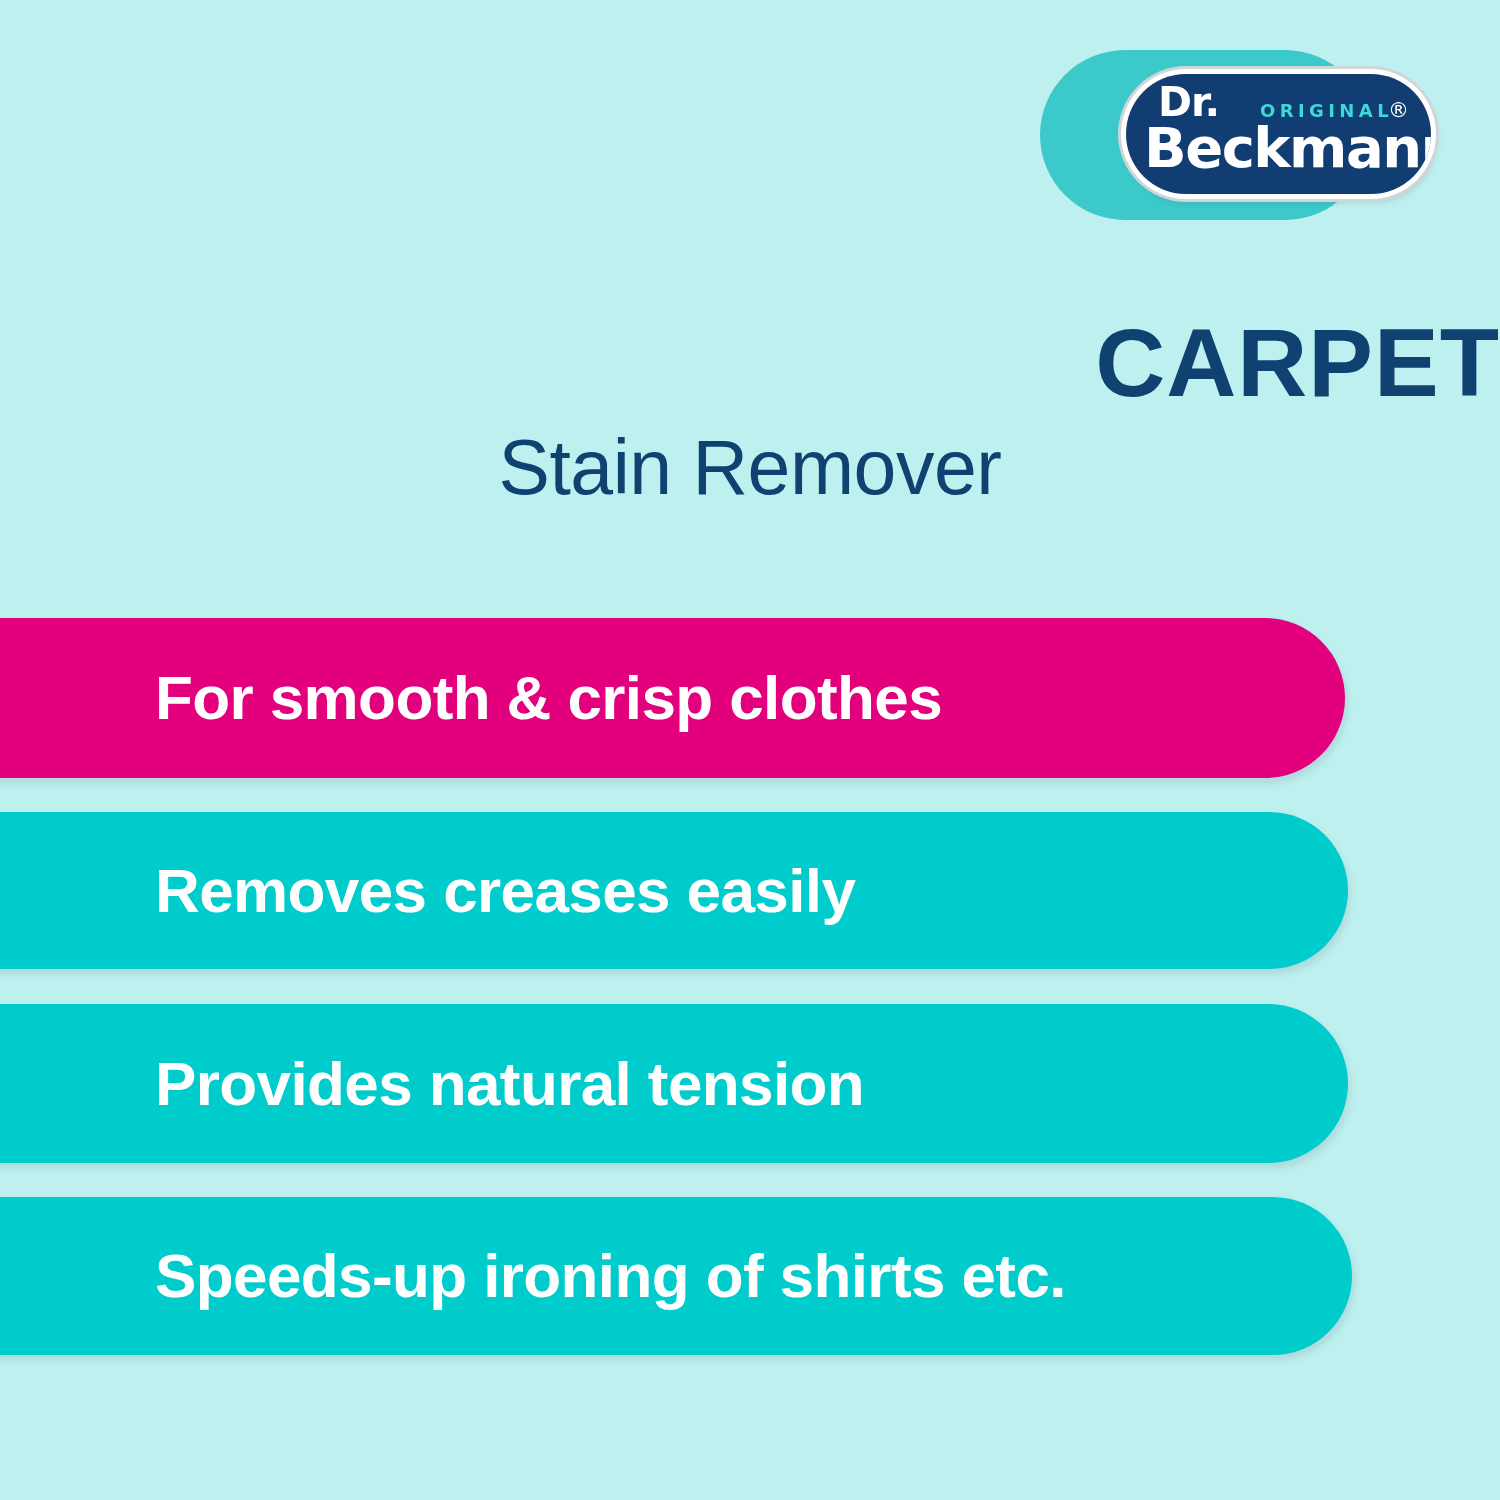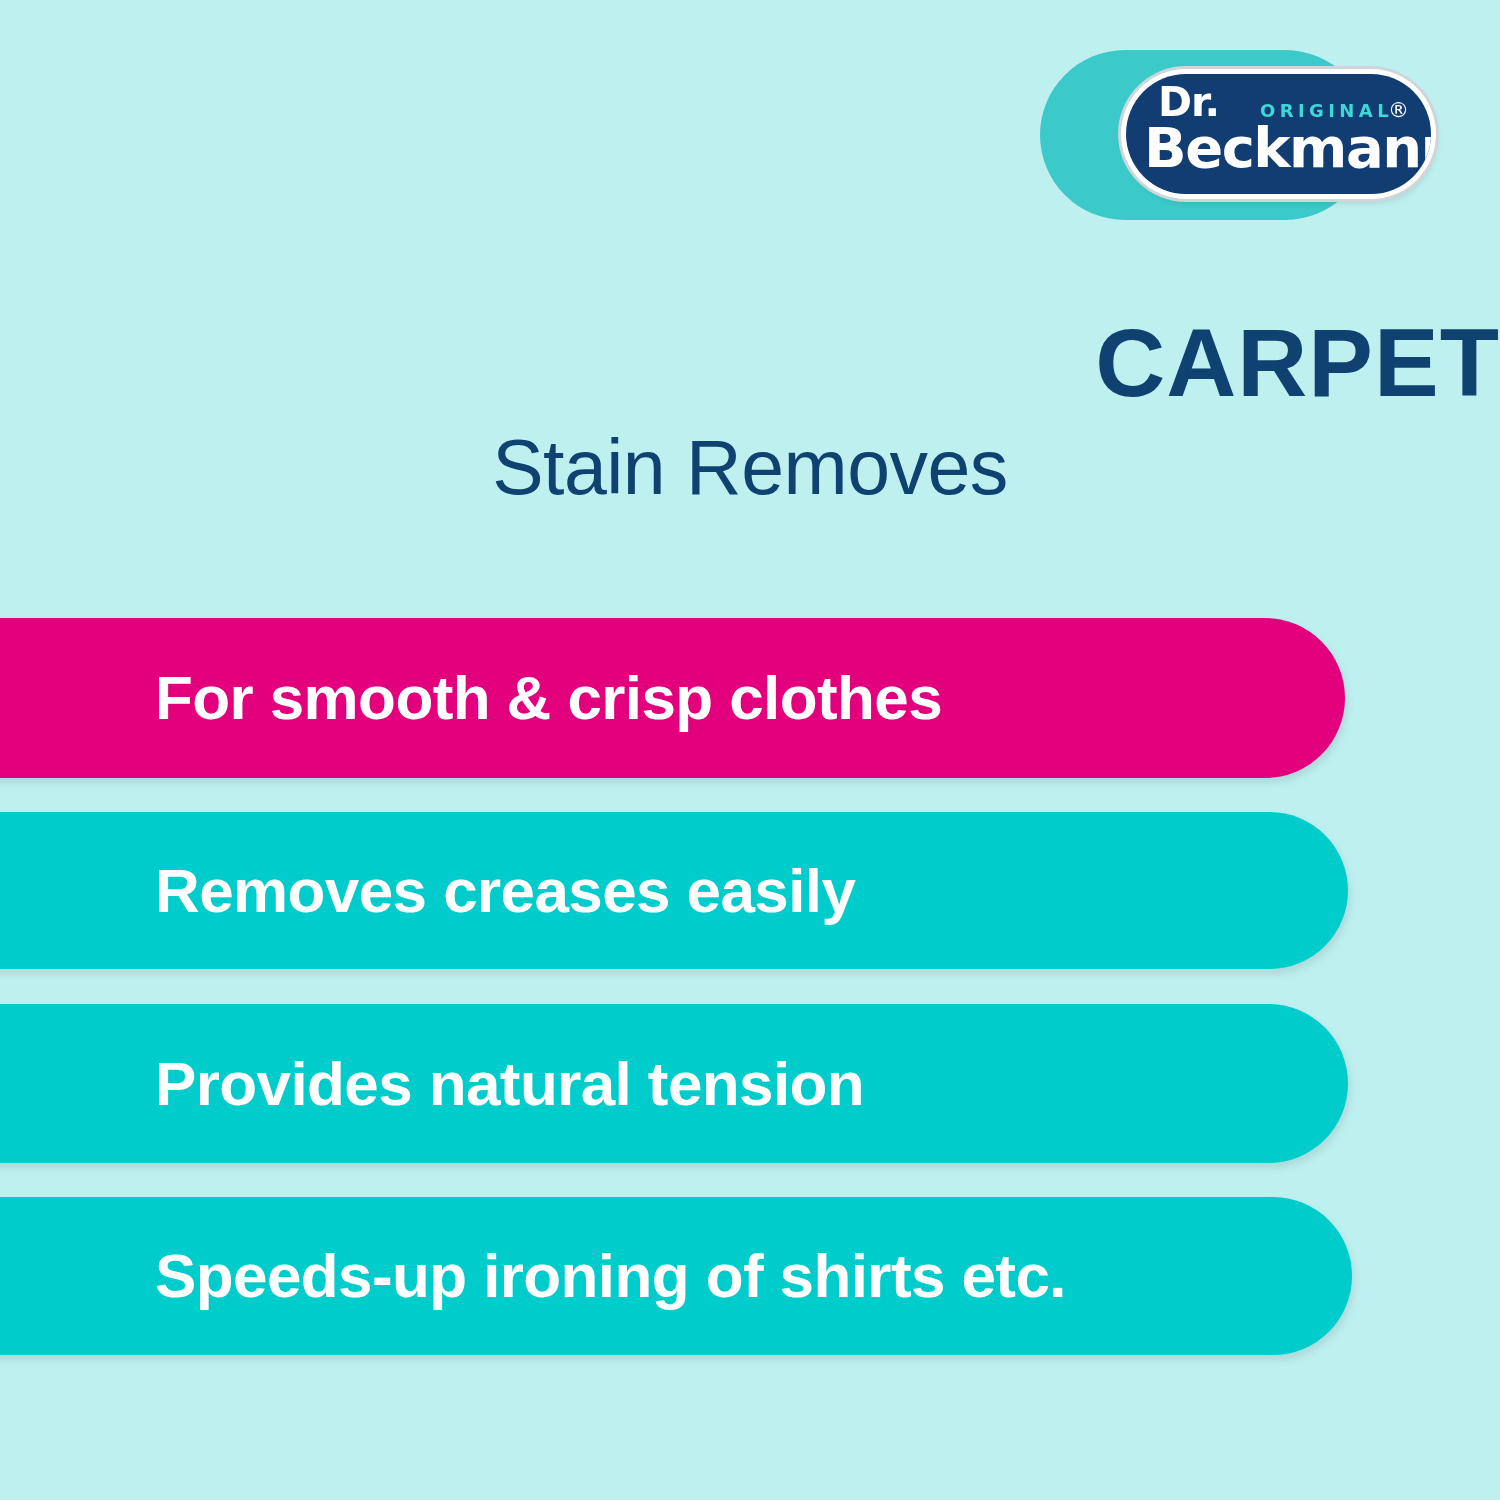--- a/index.html
+++ b/index.html
@@ -179,21 +179,21 @@
         <span class="logo-dr">Dr.</span>
         <span class="logo-original">ORIGINAL</span>
         <span class="logo-reg">®</span>
         <span class="logo-beckmann">Beckmann</span>
       </div>
     </div>
   </div>
 
   <div class="title-block">
     <div class="title-main">CARPET</div>
-    <div class="title-sub">Stain Removes</div>
+    <div class="title-sub">Stain Remover</div>
   </div>
 
   <div class="bar bar-1">
     <span class="bar-text">For smooth &amp; crisp clothes</span>
   </div>
   <div class="bar bar-2">
     <span class="bar-text">Removes creases easily</span>
   </div>
   <div class="bar bar-3">
     <span class="bar-text">Provides natural tension</span>

